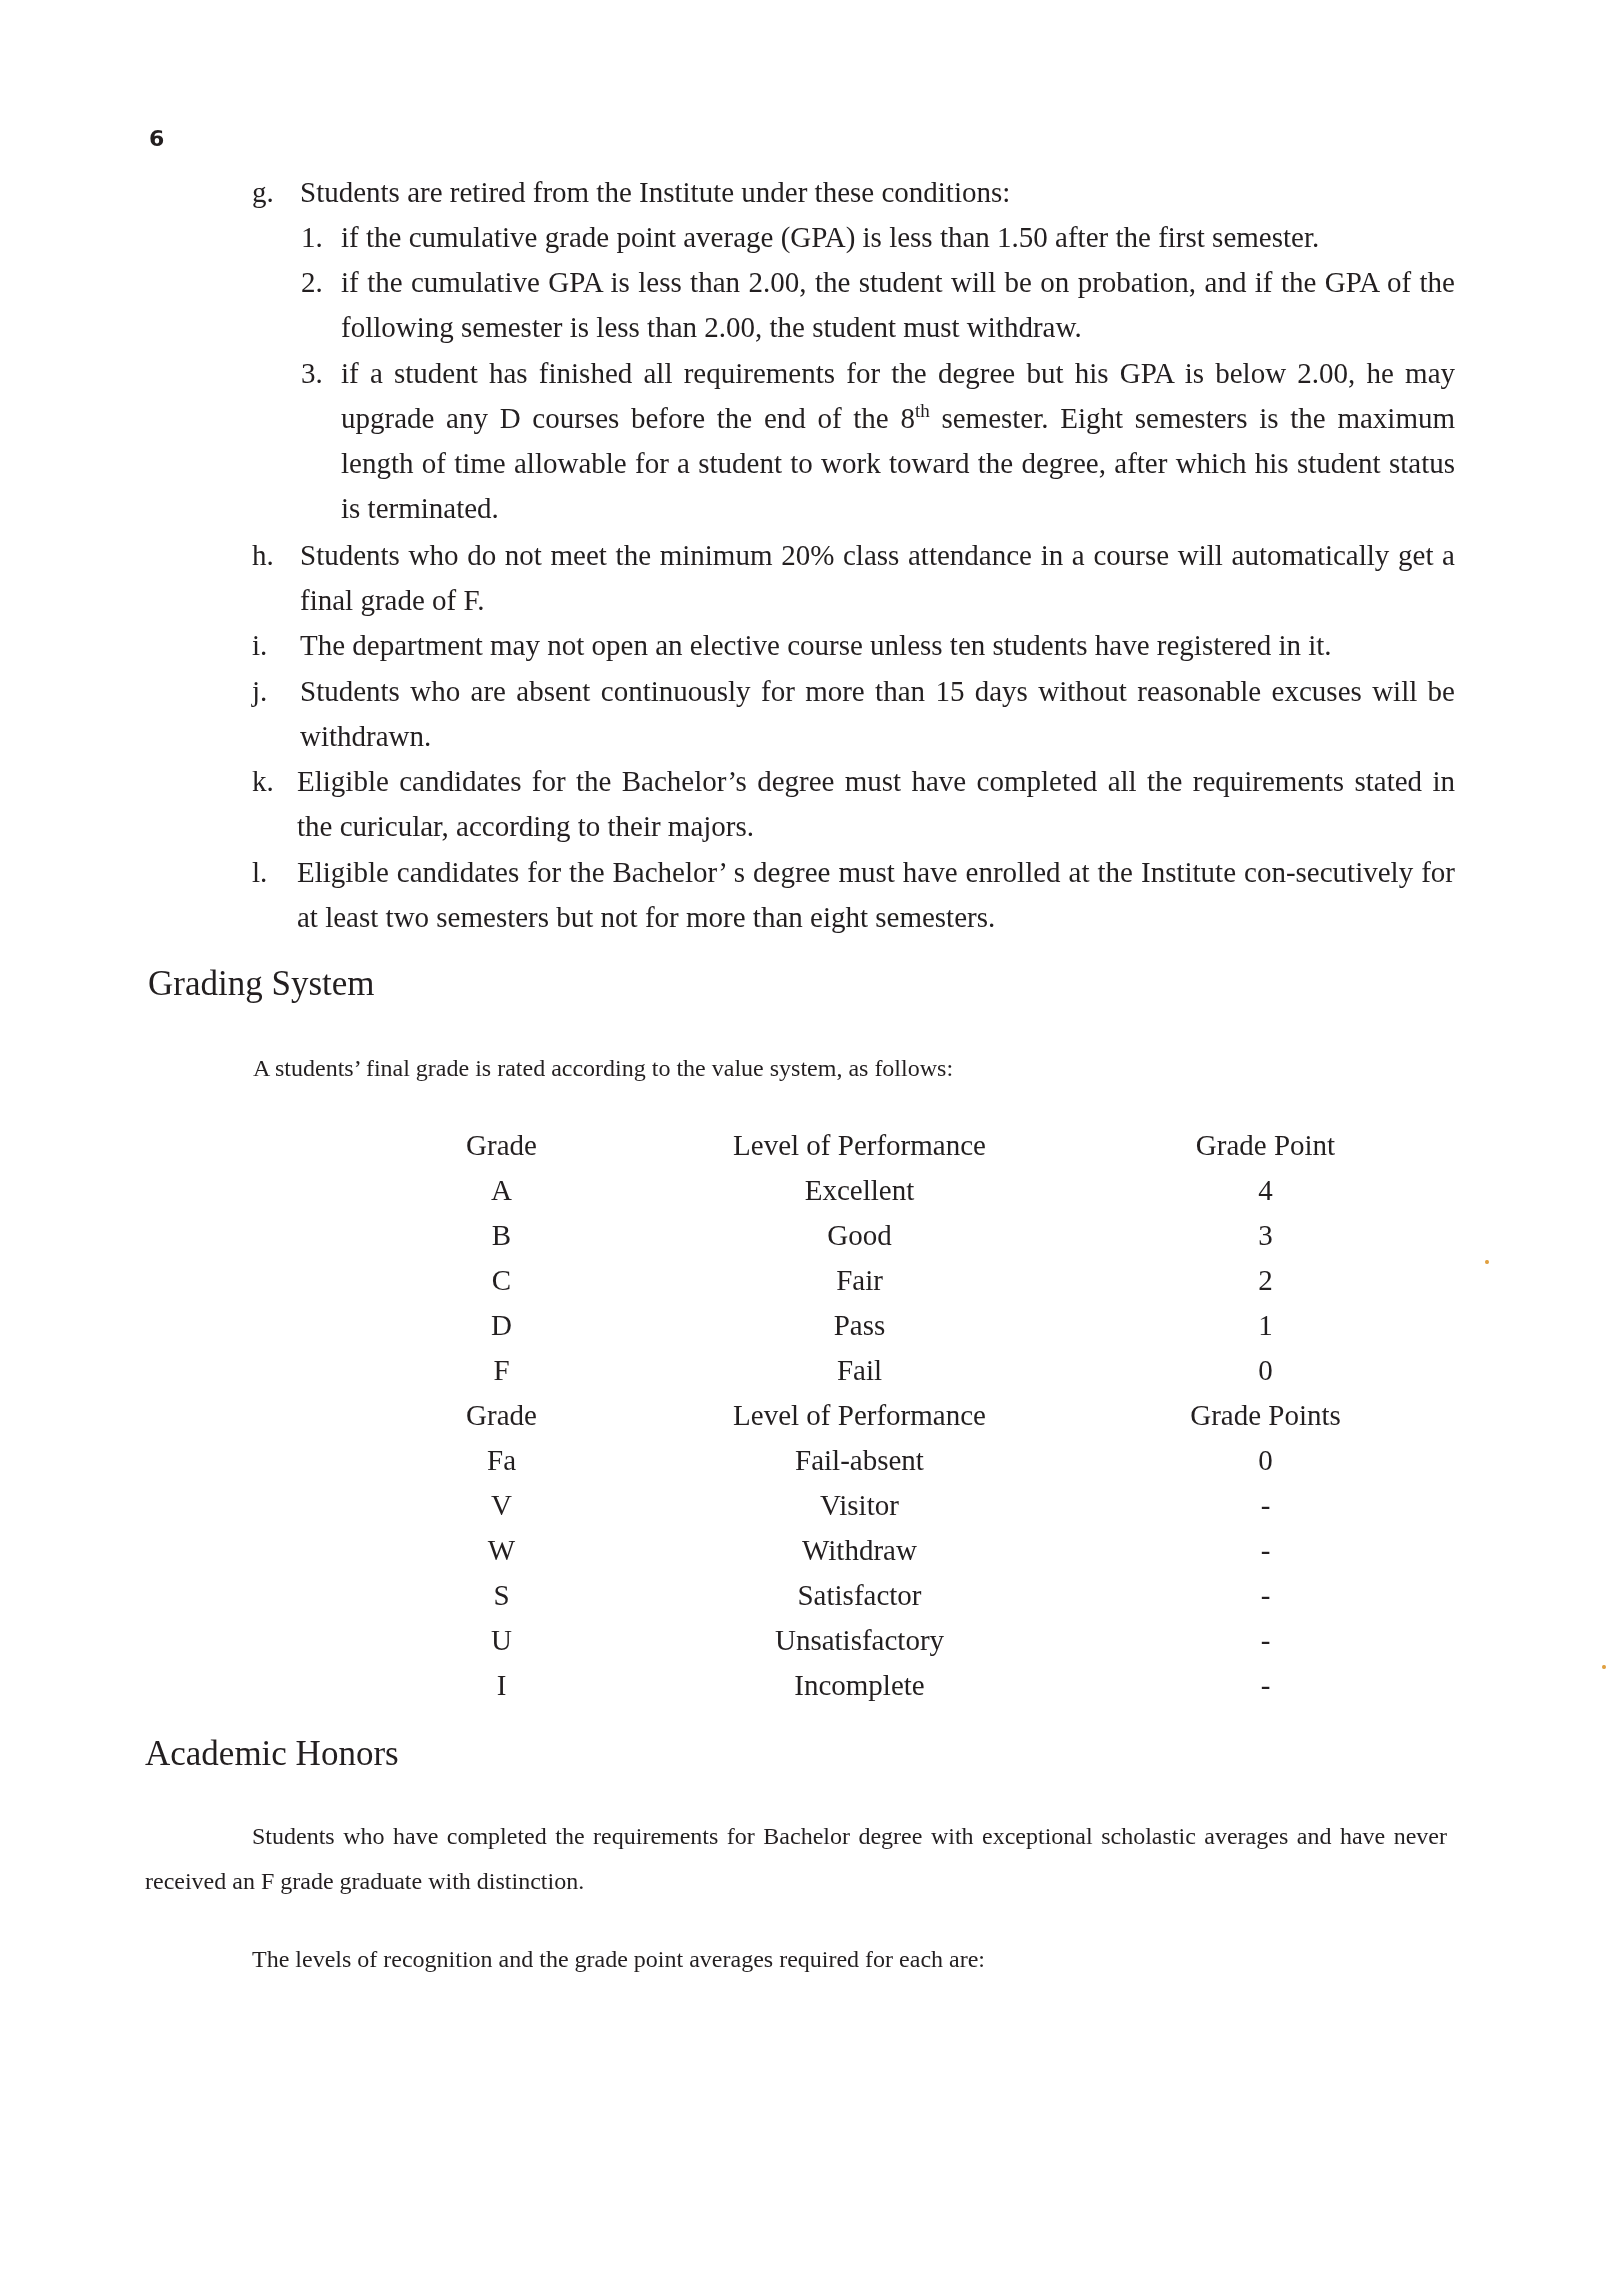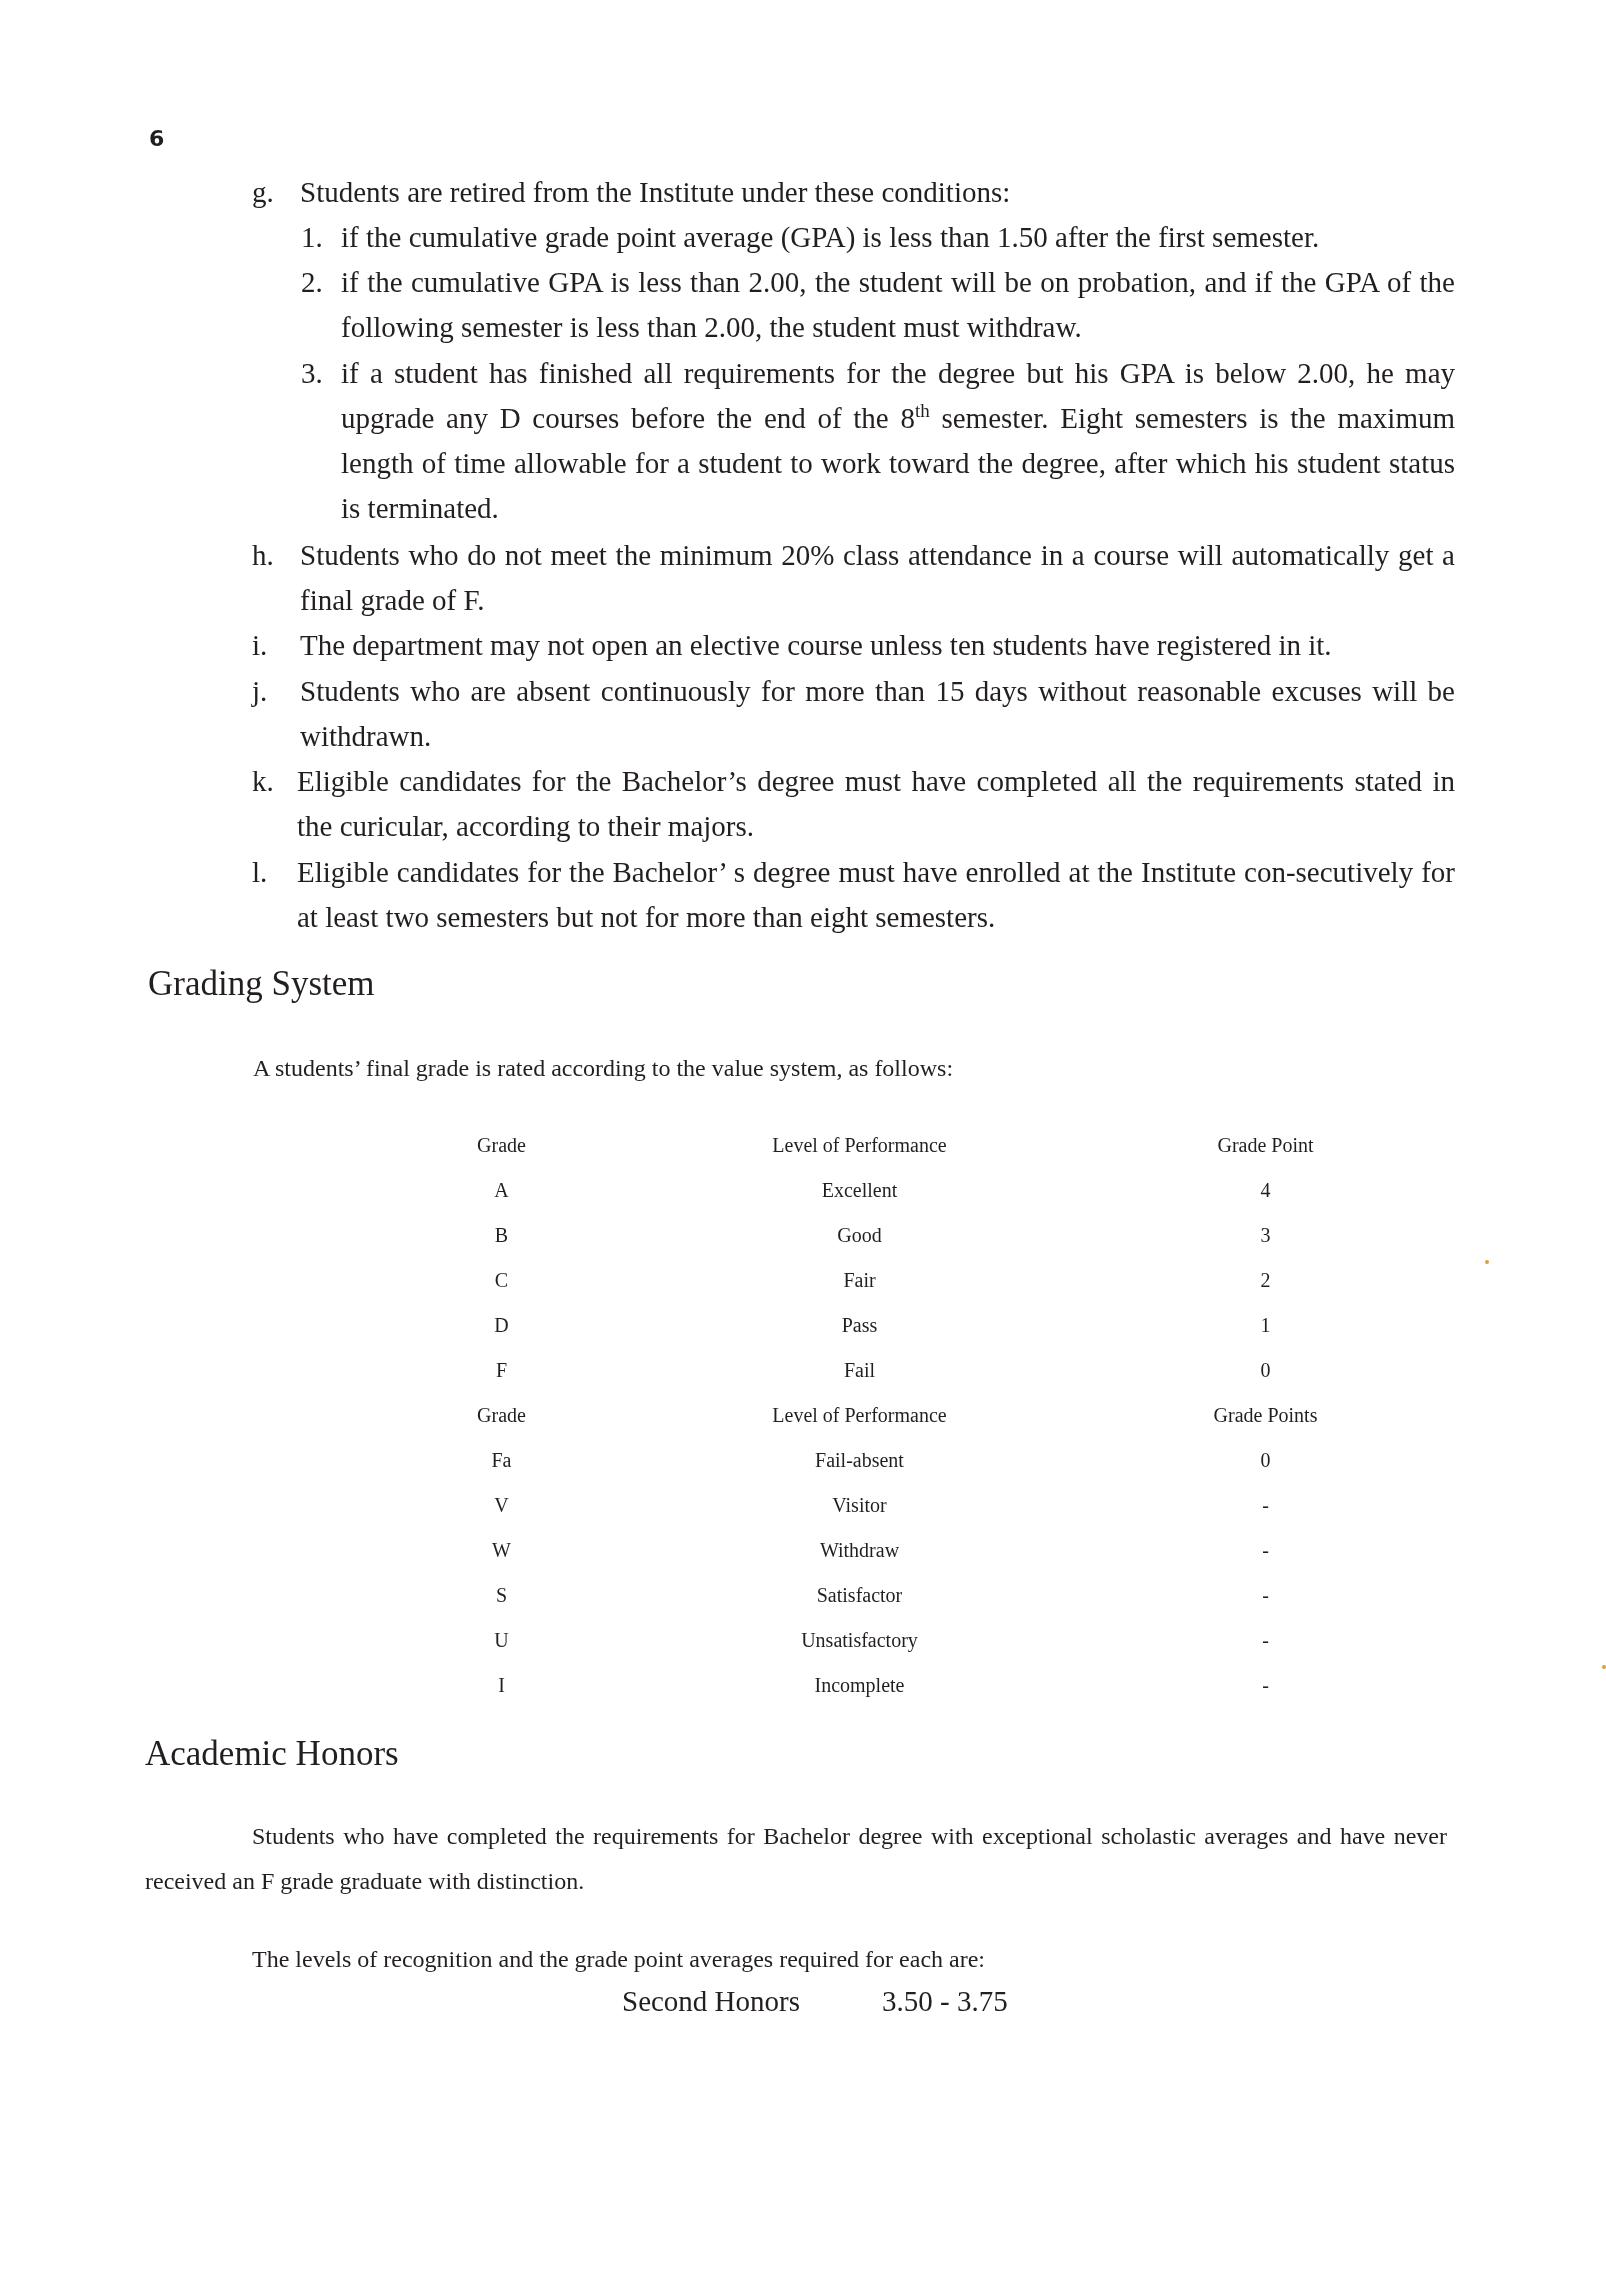--- a/index.html
+++ b/index.html
@@ -6,21 +6,21 @@
     body { width: 1606px; height: 2295px; position: relative; overflow: hidden;
       font-family: "Liberation Serif", "DejaVu Serif", serif; color: #231f20; }
     .page-number { position: absolute; left: 149px; top: 126px;
       font-family: "DejaVu Sans", "Liberation Sans", sans-serif; font-weight: bold; font-size: 22px; }
     .body-text { font-size: 29px; line-height: 45px; }
     .item { position: absolute; }
     .item .marker { position: absolute; left: 0; top: 0; }
     .item .text { display: block; text-align: justify; text-align-last: auto; }
     .heading { position: absolute; font-size: 35px; }
     .para { position: absolute; font-size: 24px; line-height: 45px; text-align: justify; }
-    .grade-table { position: absolute; left: 410px; top: 1123px; width: 995px; font-size: 20px; }
+    .grade-table { position: absolute; left: 410px; top: 1123px; width: 995px; font-size: 29px; }
     .grade-row { display: flex; height: 45px; align-items: center; }
     .grade-row .c1 { width: 183px; text-align: center; }
     .grade-row .c2 { width: 373px; text-align: center; margin-left: 80px; }
     .grade-row .c3 { width: 249px; text-align: center; margin-left: 95px; }
     .honors { position: absolute; left: 622px; top: 1979px; font-size: 29px; }
     .honors-row { display: flex; height: 45px; align-items: center; }
     .honors-row .h1 { width: 260px; }
     .speck { position: absolute; width: 3.7px; height: 4.4px; border-radius: 50%; }
   </style>
 </head>
@@ -139,21 +139,17 @@
         <span class="c3">-</span>
       </div>
     </div>
 </div>
 
 <div class="heading" style="left:145px; top:1734px;">Academic Honors</div>
 <div class="para" style="left:145px; top:1814px; width:1302px; text-indent:107px;">Students who have completed the requirements for Bachelor degree with exceptional scholastic averages and have never received an F grade graduate with distinction.</div>
 <div class="para" style="left:252px; top:1937px;">The levels of recognition and the grade point averages required for each are:</div>
 
 <div class="honors">
-  <div class="honors-row">
-    <span class="h1">Second Honors</span>
-    <span>3.50 - 3.75</span>
-  </div>
 </div>
 
 <div class="speck" style="left: 1485px; top: 1260px; background: rgb(224, 160, 64);"></div>
 <div class="speck" style="left: 1602px; top: 1665px; background: rgb(224, 160, 64);"></div>
 
 
 </body></html>

